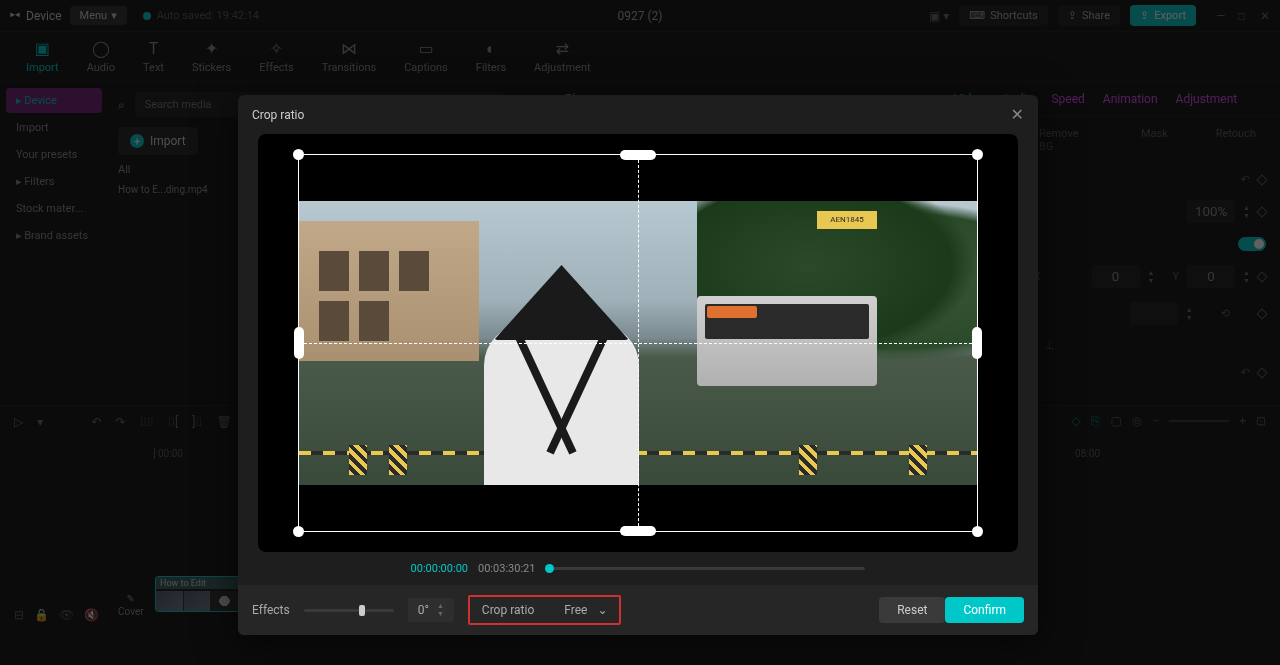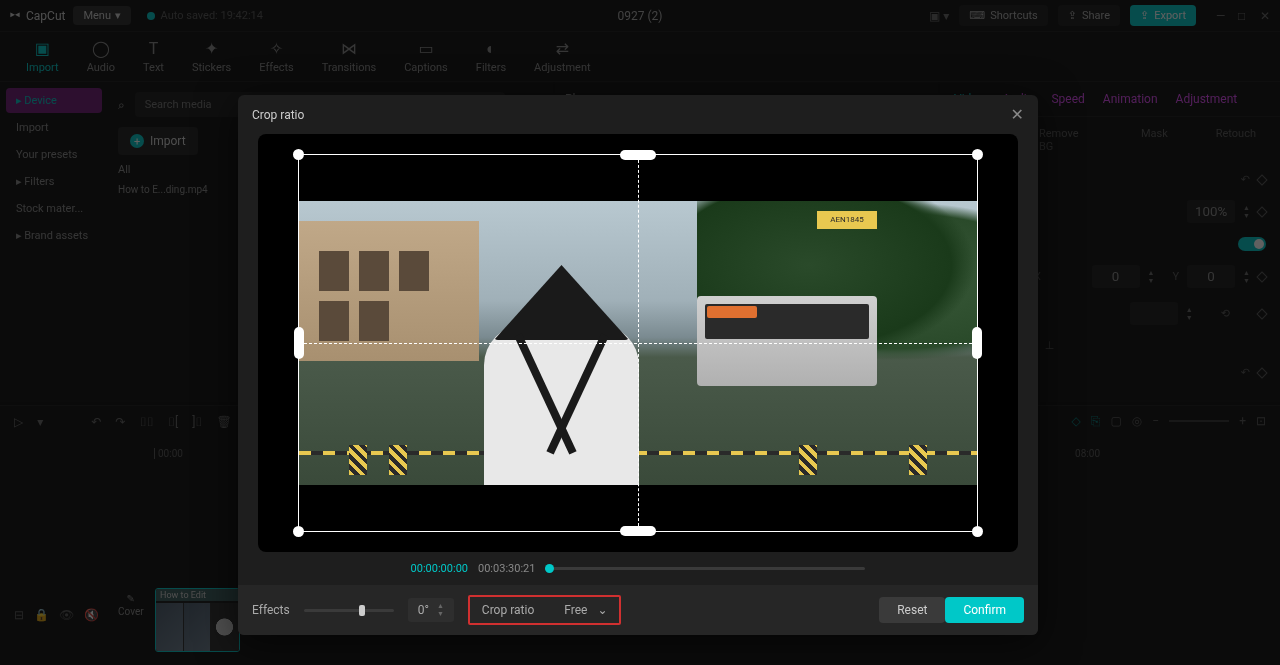--- a/index.html
+++ b/index.html
@@ -48,21 +48,21 @@
 .rp-subtab.active{background:#2a2a2a;color:#ccc}
 .rp-body{padding:10px 14px;color:#555}
 .rp-row{display:flex;align-items:center;justify-content:flex-end;gap:8px;margin-bottom:14px;font-size:11px}
 .rp-input{background:#1a1a1a;border:none;padding:4px 8px;width:48px;color:#888;border-radius:3px;text-align:center}
 .toggle{width:28px;height:14px;background:#00c8c8;border-radius:7px;position:relative}
 .toggle::after{content:"";position:absolute;right:2px;top:2px;width:10px;height:10px;background:#fff;border-radius:50%}
 .timeline-area{position:absolute;bottom:0;left:0;right:0;height:260px;background:#0f0f0f;border-top:1px solid #1a1a1a}
 .timeline-tools{height:32px;display:flex;align-items:center;padding:0 14px;gap:14px;color:#666}
 .timeline-body{padding:10px 14px;position:relative;height:200px}
 .timeline-ruler{height:20px;color:#555;font-size:10px;padding-left:140px}
-.clip{position:absolute;left:155px;top:150px;width:85px;height:64px;border:1px solid #00c8c8;border-radius:3px;background:#1a1a1a;overflow:hidden}
+.clip{position:absolute;left:155px;top:138px;width:85px;height:36px;border:1px solid #00c8c8;border-radius:3px;background:#1a1a1a;overflow:hidden}
 .clip-label{position:absolute;top:0;left:0;right:0;background:#3a5a5a;color:#ccc;font-size:9px;padding:1px 4px;white-space:nowrap;overflow:hidden}
 .clip-thumbs{position:absolute;top:14px;left:0;right:0;bottom:0;display:flex}
 .clip-thumb{flex:1;background:linear-gradient(135deg,#4a5a6a,#6a7a8a);border-right:1px solid #2a2a2a;position:relative}
 .clip-thumb:last-child{background:radial-gradient(circle at center,#d0d0d0 30%,#2a2a2a 32%)}
 .cover-label{position:absolute;left:118px;top:155px;display:flex;flex-direction:column;align-items:center;gap:2px;color:#888;font-size:10px}
 .dim{opacity:0.35}
 .modal{position:absolute;left:238px;top:95px;width:800px;height:540px;background:#1e1e1e;border-radius:6px;z-index:100;display:flex;flex-direction:column;box-shadow:0 8px 40px rgba(0,0,0,.6)}
 .modal-header{display:flex;align-items:center;justify-content:space-between;padding:10px 14px;color:#ccc;font-size:12px}
 .close-x{cursor:pointer;color:#888;font-size:16px}
 .crop-area{flex:1;position:relative;margin:0 20px;background:#000;border-radius:8px}
@@ -116,21 +116,21 @@
 </style>
 </head>
 <body>
 
 <div class="dim">
 <div class="topbar">
   <div class="logo">
     <svg viewBox="0 0 24 24">
           <path fill="#ccc" d="M4 6l8 4-8 4V6zm16 0v8l-8-4 8-4z"></path>
         </svg>
-    <span>CapCut</span>
+    <span>Device</span>
   </div>
   <div class="menu-btn">
     <span>Menu</span>
     <span>▾</span>
   </div>
   <div class="autosaved">
     <span class="dot"></span>
     <span>Auto saved: 19:42:14</span>
   </div>
   <div class="project-title">0927 (2)</div>

